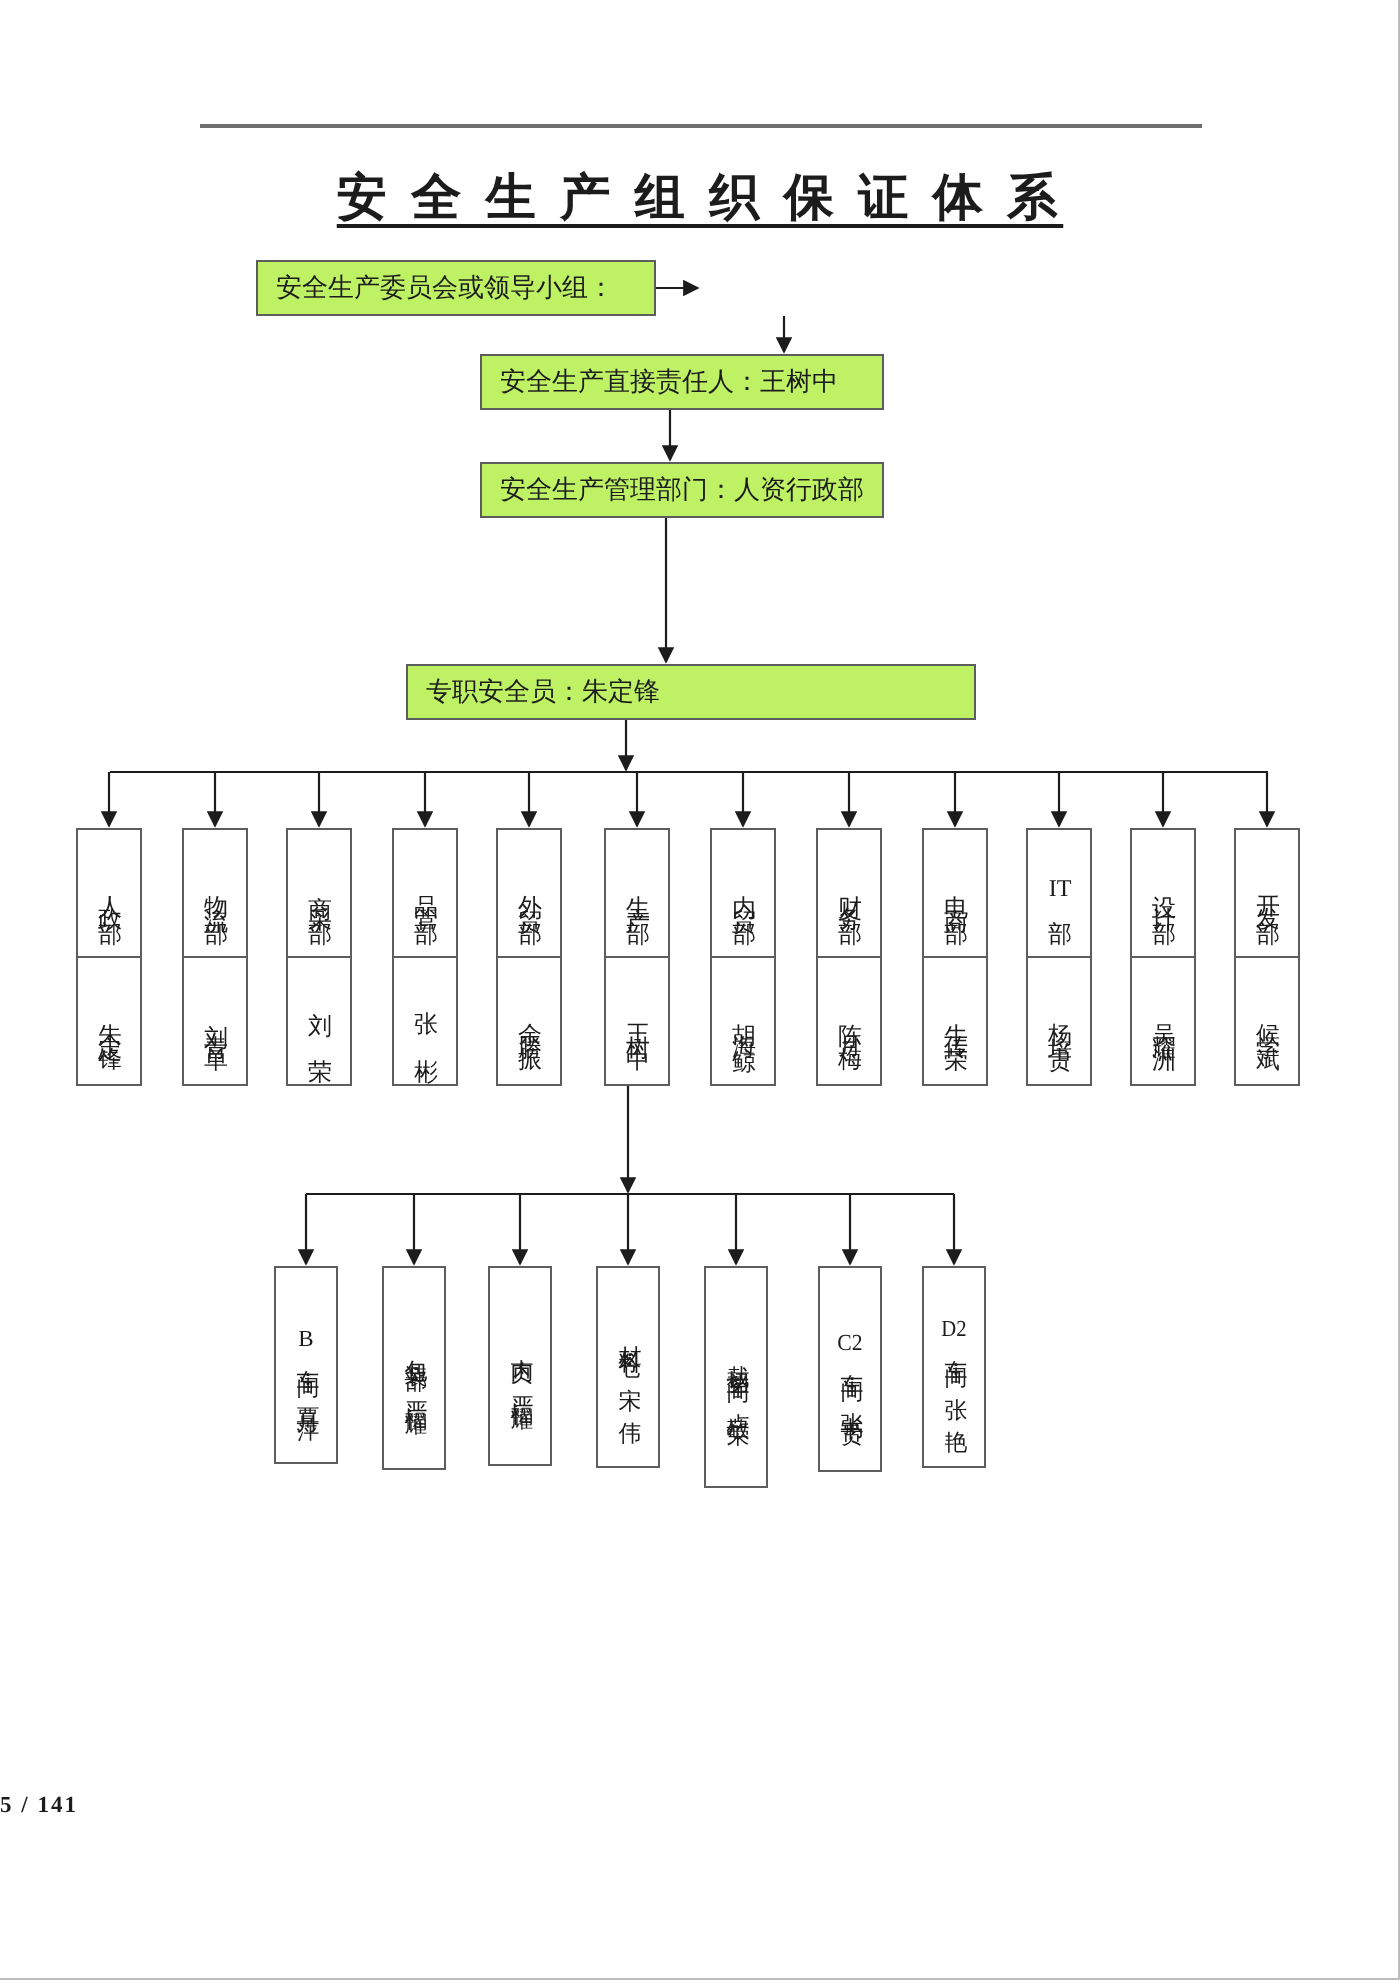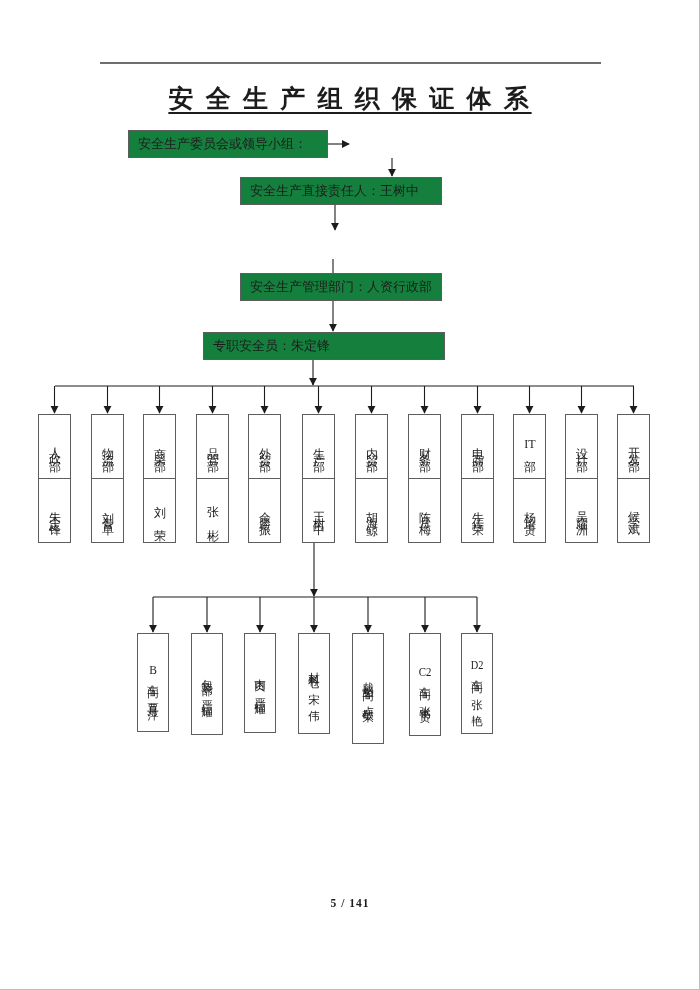--- a/index.html
+++ b/index.html
@@ -9,31 +9,31 @@
     box-sizing:border-box;border-right:1px solid #bdbdbd;border-bottom:1px solid #bdbdbd;
     overflow:hidden;
   }
   .header-rule{position:absolute;left:100px;top:62px;width:501px;height:2px;background:#6e6e6e;}
   .title{
     position:absolute;left:0;top:82px;width:700px;margin:0;text-align:center;
     font-size:25px;font-weight:bold;letter-spacing:3px;
     text-decoration:underline;text-underline-offset:5px;white-space:pre;
   }
   .box{
-    position:absolute;border:1px solid #5d5d5d;background:#15803d;box-sizing:border-box;
+    position:absolute;border:1px solid #5d5d5d;background:#bef264;box-sizing:border-box;
     font-size:13px;display:flex;align-items:center;padding-left:9px;white-space:nowrap;
   }
   .boxA{left:128px;top:130px;width:200px;height:28px;}
   .boxB{left:350px;top:129px;width:205px;height:29px;}
   .boxC{left:240px;top:177px;width:202px;height:28px;text-align:center;}
-  .boxD{left:240px;top:231px;width:202px;height:28px;margin-top:42px;}
-  .boxE{left:203px;top:332px;width:242px;height:28px;}
+  .boxD{left:240px;top:231px;width:202px;height:28px;}
+  .boxE{left:203px;top:332px;width:285px;height:28px;}
   .note{position:absolute;left:150px;top:266px;font-size:13px;white-space:nowrap;}
   .footer{
-    position:absolute;left:0;top:897px;width:700px;text-align:center;
+    position:absolute;left:0;top:897px;width:700px;text-align:left;
     font-size:11.5px;font-weight:bold;letter-spacing:1px;
   }
   .connectors{position:absolute;left:0;top:0;width:700px;height:990px;}
   .vbox{position:absolute;border:1px solid #5d5d5d;background:#fff;box-sizing:border-box;}
   .dept{top:414px;width:33px;height:129px;}
   .sec{
     width:100%;height:63px;box-sizing:border-box;overflow:hidden;
     writing-mode:vertical-rl;text-orientation:upright;
     text-align:center;font-size:12px;letter-spacing:6px;line-height:31px;
   }

